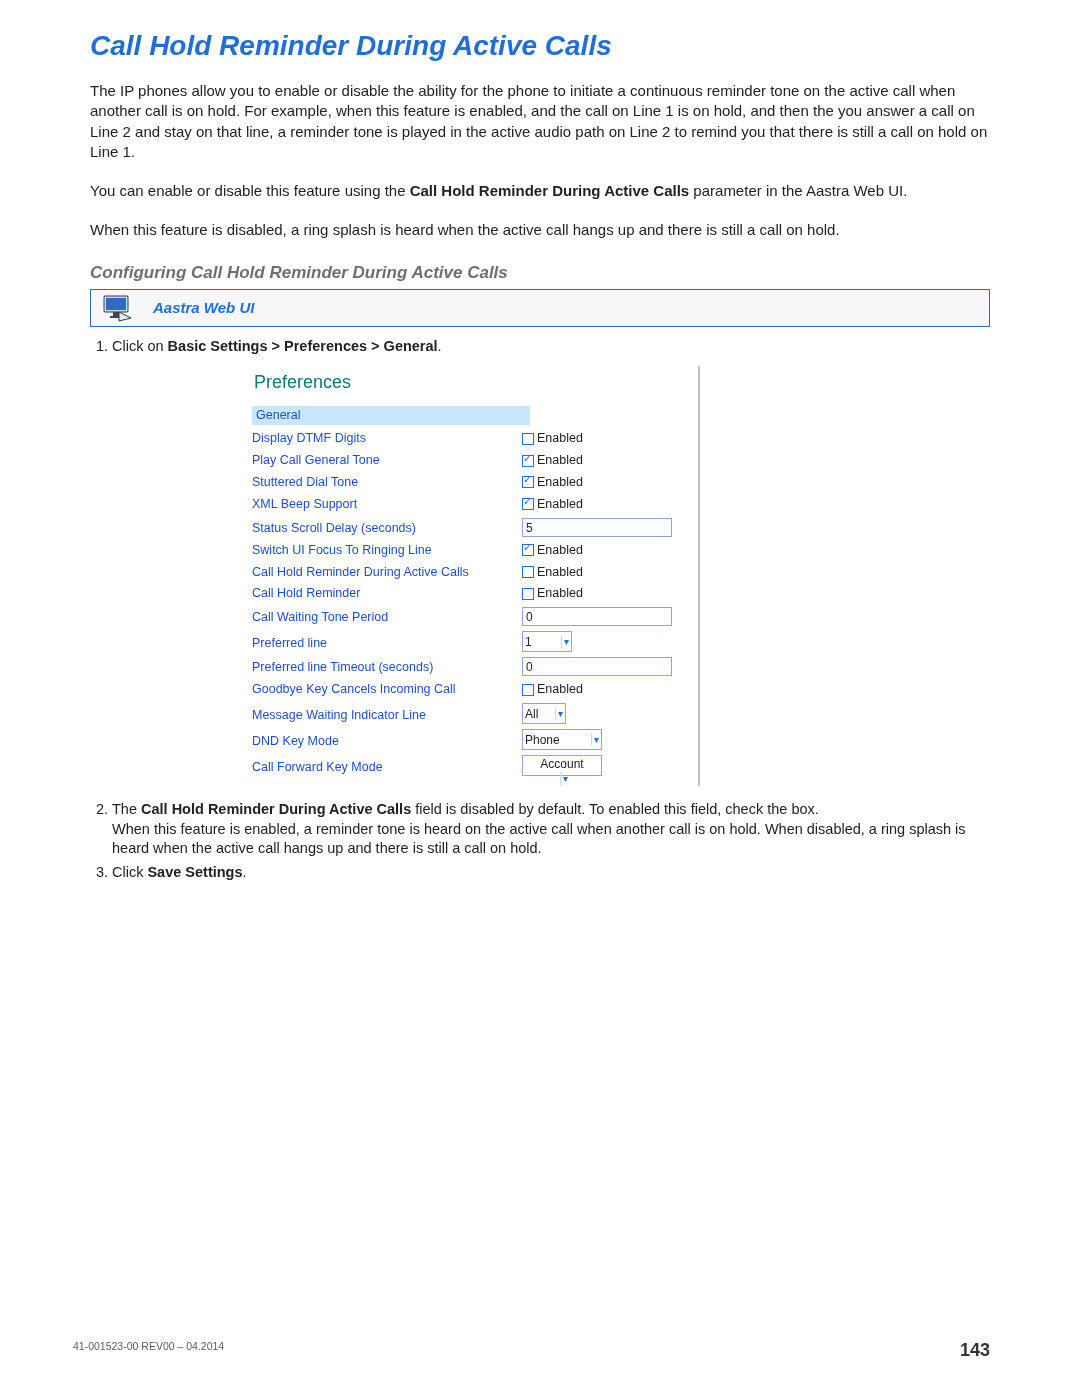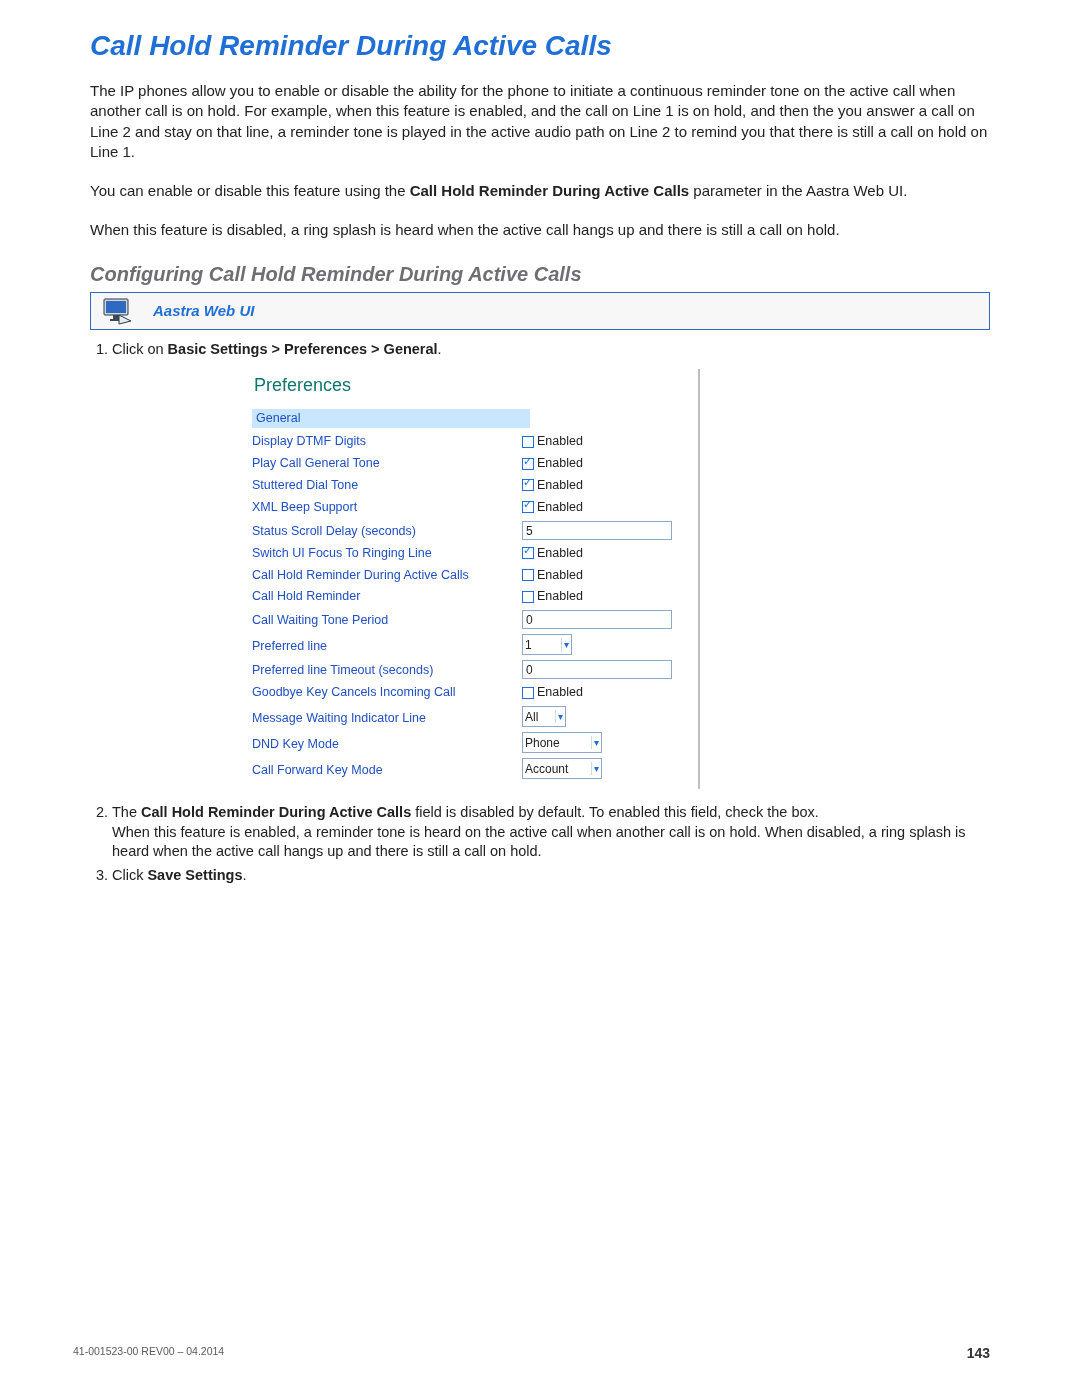--- a/index.html
+++ b/index.html
@@ -35,21 +35,21 @@
   p.body-text {
     font-size: 15px;
     margin: 19px 0;
     line-height: 1.35;
   }
   .bold { font-weight: 700; }
   h2.subsection {
     color: #6e6e73;
     font-style: italic;
     font-weight: 700;
-    font-size: 20px;
+    font-size: 17px;
     margin: 22px 0 6px 0;
   }
   .ui-banner {
     border: 1px solid #2e69c2;
     background: #f7f7f7;
     display: flex;
     align-items: center;
     padding: 4px 10px;
     margin-bottom: 10px;
   }
@@ -148,21 +148,21 @@
   .footer {
     position: absolute;
     bottom: 36px;
     left: 73px;
     right: 90px;
     font-size: 10.5px;
     color: #5b5b5b;
     display: flex;
     justify-content: space-between;
   }
-  .footer .pg { font-weight: 700; color: #333; font-size: 14px; }
+  .footer .pg { font-weight: 700; color: #333; font-size: 18px; }
 </style>
 </head>
 <body>
 
 <div class="page">
 
   <h1 class="section-title">Call Hold Reminder During Active Calls</h1>
 
   <p class="body-text">The IP phones allow you to enable or disable the ability for the phone to initiate a continuous reminder tone on the active call when another call is on hold. For example, when this feature is enabled, and the call on Line 1 is on hold, and then the you answer a call on Line 2 and stay on that line, a reminder tone is played in the active audio path on Line 2 to remind you that there is still a call on hold on Line 1.</p>
   <p class="body-text">
@@ -275,21 +275,21 @@
             </div>
             <div class="pref-row">
               <div class="pref-label">DND Key Mode</div>
               <div class="sel" style="width: 74px;">
                 <span style="flex: 1 1 0%;">Phone</span>
                 <span class="chev">▾</span>
               </div>
             </div>
             <div class="pref-row">
               <div class="pref-label">Call Forward Key Mode</div>
-              <div class="sel" style="width: 74px;">
+              <div class="sel" style="width: 74px; flex-direction: column;">
                 <span style="flex: 1 1 0%;">Account</span>
                 <span class="chev">▾</span>
               </div>
             </div>
           </div>
       </div>
     </li>
     <li>
       <span>The </span><span class="bold">Call Hold Reminder During Active Calls</span><span style="white-space:pre-line"> field is disabled by default. To enabled this field, check the box.
 When this feature is enabled, a reminder tone is heard on the active call when another call is on hold. When disabled, a ring splash is heard when the active call hangs up and there is still a call on hold.</span>

